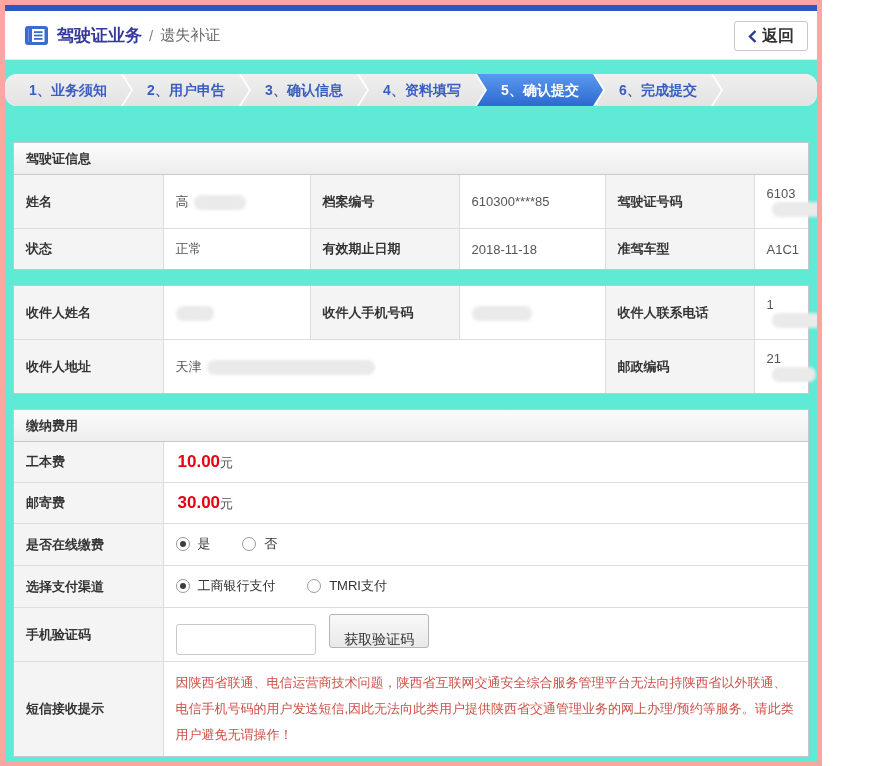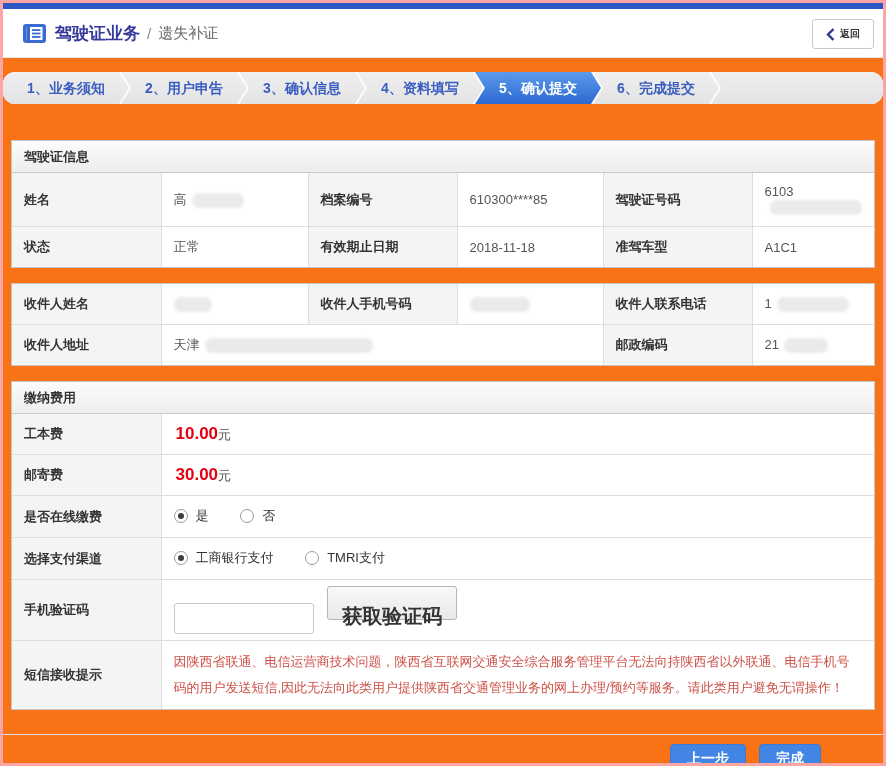--- a/index.html
+++ b/index.html
@@ -1,35 +1,35 @@
 <!DOCTYPE html>
 <html><head>
 <meta charset="utf-8">
 <style>
   * { box-sizing: border-box; margin: 0; padding: 0; }
   html,body { background:#fff; }
   body { font-family: "Liberation Sans", "DejaVu Sans", sans-serif; }
   .page {
-    position: relative; width: 886px; height: 766px;
-    border: 3px solid #fca5a5; background: #f97316; overflow: hidden;
+    position: relative; width: 822px; height: 766px;
+    border: 5px solid #fca5a5; background: #5eead4; overflow: hidden;
   }
   
   .top-stripe { height: 6px; background: #2c57c5; }
   
   .header { position: relative; height: 49px; display: flex; align-items: center;
     padding-left: 20px; border-bottom: 1px solid #e8e8e8; background:#fff; }
   .hdr-icon { width: 23px; height: 19px; margin-right: 9px; flex: 0 0 auto; }
   .hdr-title { font-size: 17px; font-weight: bold; color: #34399b; }
   .hdr-sep { font-size: 15px; color: #888; margin: 0 7px; }
   .hdr-sub { font-size: 15px; color: #666; }
   .back-btn { position: absolute; right: 9px; top: 10px; height: 30px;
     display: inline-flex; align-items: center; padding: 0 13px;
     background: #fff; border: 1px solid #c9c9c9; border-radius: 3px; cursor: pointer; }
   .back-btn svg { margin-right: 5px; }
-  .back-btn span { font-size: 10px; font-weight: bold; color: #333; }
+  .back-btn span { font-size: 16px; font-weight: bold; color: #333; }
   
   .stepbar { display: flex; height: 32px; margin-top: 14px; background: #fff; overflow: hidden; border-radius: 12px; }
   .step { flex: 0 0 126px; background: linear-gradient(#efefef,#e3e3e3);
     font-size: 14px; font-weight: bold; color: #3a5ec0; line-height: 32px;
     text-align: center; clip-path: polygon(0 0, calc(100% - 10px) 0, 100% 50%, calc(100% - 10px) 100%, 0 100%, 10px 50%); }
   .step + .step, .step-filler { margin-left: -8px; }
   .step.first { clip-path: polygon(0 0, calc(100% - 10px) 0, 100% 50%, calc(100% - 10px) 100%, 0 100%); }
   .step.active { background: linear-gradient(180deg,#5b9aec 0%, #2c69d1 100%); color: #fff; }
   .step-filler { flex: 1 1 auto; background: linear-gradient(#efefef,#e3e3e3);
     clip-path: polygon(0 0, 100% 0, 100% 100%, 0 100%, 10px 50%); }
@@ -58,21 +58,21 @@
   .radio { display: inline-flex; align-items: center; margin-right: 28px; cursor: pointer; }
   .radio .circle { width: 14px; height: 14px; border: 1px solid #9a9a9a; border-radius: 50%;
     background: #fff; margin-right: 8px; position: relative; flex: 0 0 auto; }
   .radio.checked .circle::after { content: ""; position: absolute; left: 3px; top: 3px;
     right: 3px; bottom: 3px; border-radius: 50%; background: #3d3d3d; }
   .radio .rlabel { font-size: 13px; color: #333; }
   .code-input { width: 140px; height: 31px; border: 1px solid #c9c9c9; border-radius: 3px;
     padding: 0 8px; font-size: 13px; color: #333; }
   .code-btn { height: 32px; margin-left: 10px; padding: 16px 14px;
     background: linear-gradient(#f9f9f9,#e9e9e9); border: 1px solid #b5b5b5; border-radius: 3px;
-    font-size: 20px; font-weight: bold; color: #333; cursor: pointer; }
+    font-size: 14px; font-weight: normal; color: #333; cursor: pointer; }
   td.val.codecell { padding: 6px 12px; }
   .notice { font-size: 13px; line-height: 26px; color: #cd5148; }
   td.val.noticecell { padding: 8px 12px; }
   
   .bottom-divider { border-top: 1px solid #ddd; margin-top: 24px; }
   .actions { display: flex; justify-content: flex-end; gap: 13px; padding: 9px 62px 0 0; }
   .btn-primary { height: 30px; padding: 0 16px; background: #4285e5; border: 1px solid #3a79d6;
     border-radius: 4px; color: #fff; font-size: 14px; font-weight: bold; cursor: pointer; }
 </style>
 </head>

